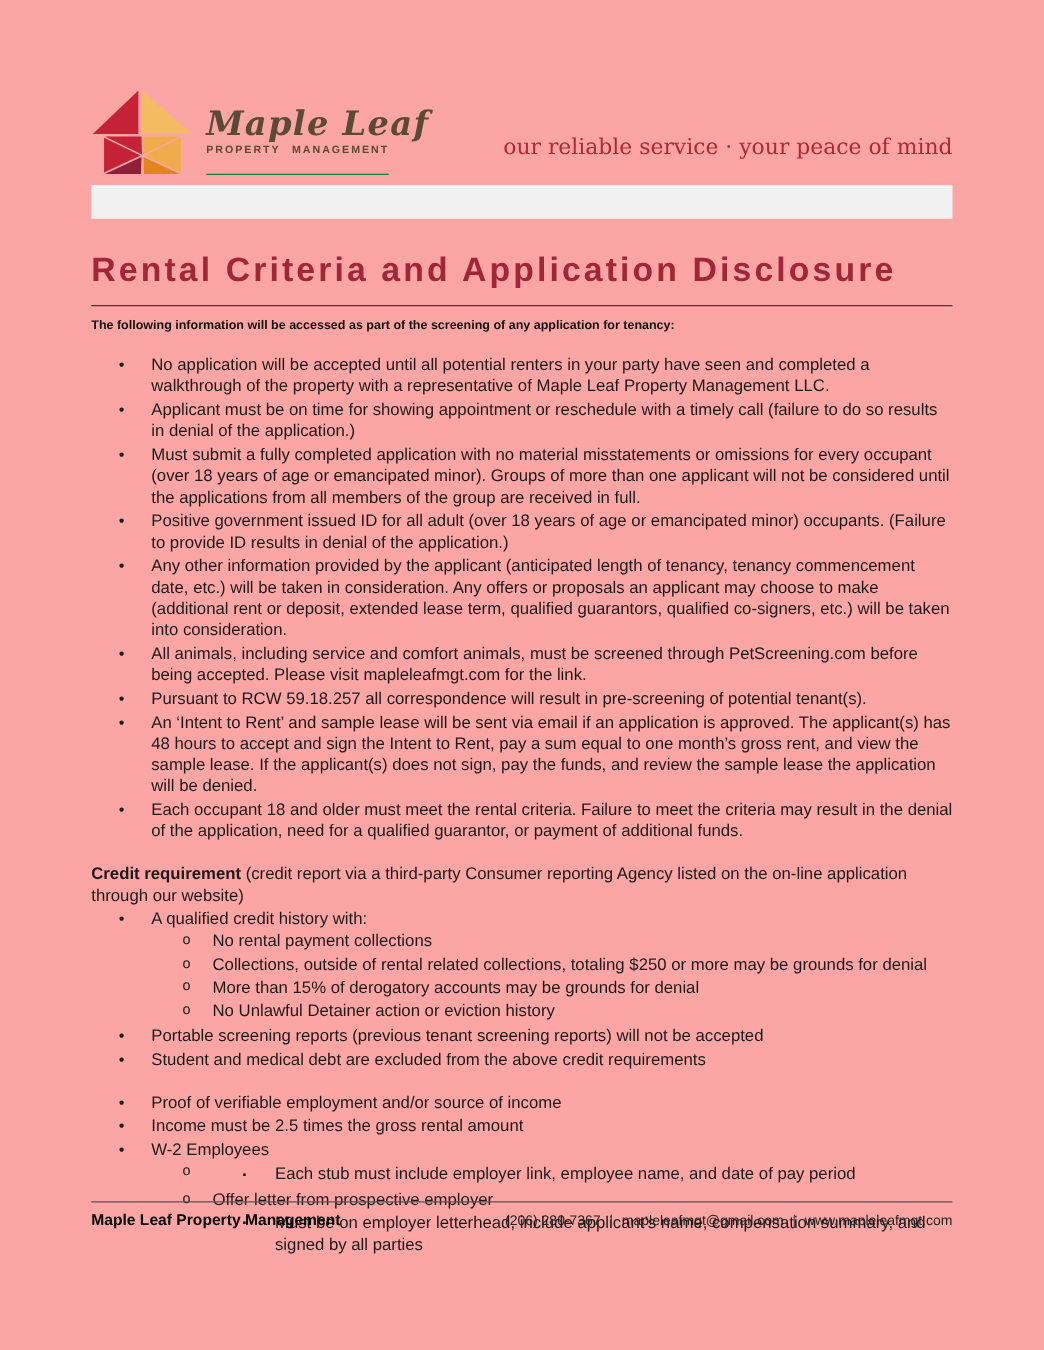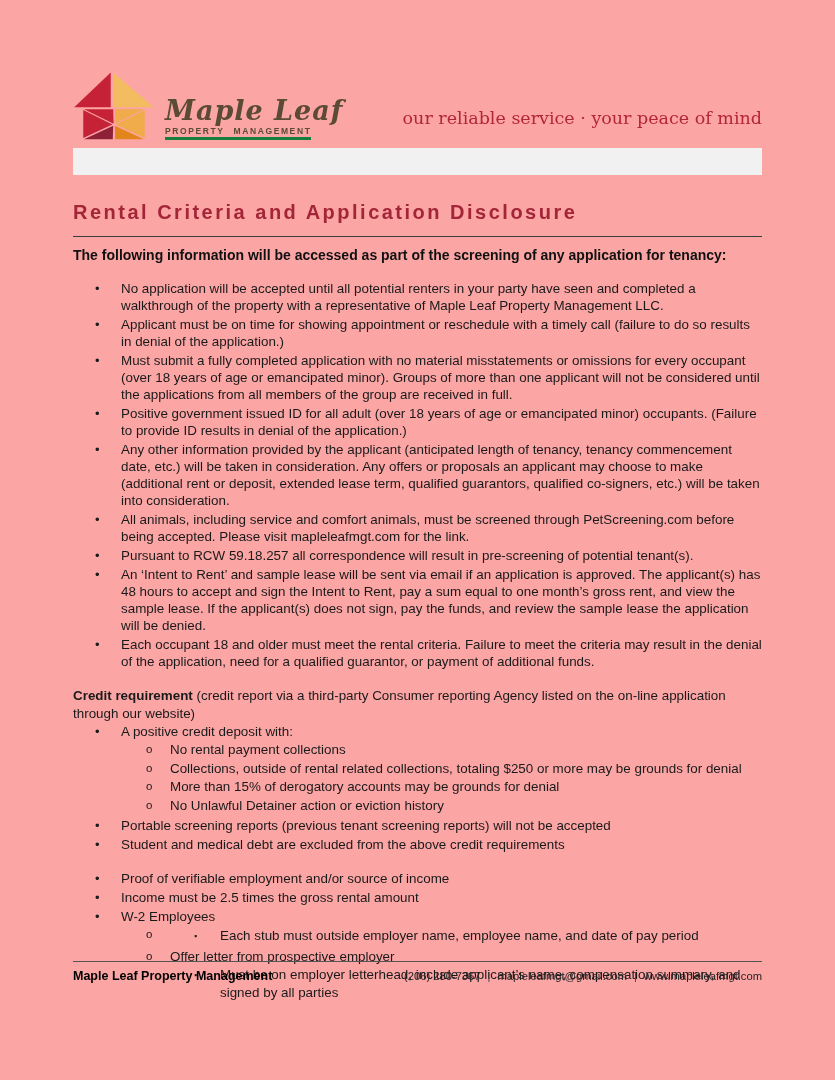--- a/index.html
+++ b/index.html
@@ -18,37 +18,37 @@
   .header{margin-top:66px;display:flex;align-items:flex-end;justify-content:space-between;height:76px;}
   .logo{display:flex;align-items:flex-end;}
   .house{width:82px;height:72px;flex:none;}
   .brand{margin-left:10px;margin-bottom:2px;line-height:1;}
   .brand-name{
     font-family:"DejaVu Serif",serif;font-style:italic;font-weight:bold;
     font-size:27px;color:#5a4a36;letter-spacing:1px;margin-bottom:-3px;
   }
   .brand-sub{
     font-size:8.5px;font-weight:bold;color:#5a4a36;letter-spacing:1.6px;
-    border-bottom:3px solid #15803d;padding-bottom:2px;display:inline-block;
+    border-bottom:1px solid #15803d;padding-bottom:16px;display:inline-block;
   }
   .brand-sub .gap{display:inline-block;width:9px;}
   .tagline{
     font-family:"DejaVu Serif",serif;
     font-size:17.5px;color:#b32638;margin-bottom:14px;white-space:nowrap;
   }
   .gray-band{height:27px;background:#f1f1f1;margin-top:6px;}
 
   
   .doc-title{
     margin-top:26px;
-    font-size:20px;font-weight:bold;letter-spacing:2.5px;
+    font-size:27px;font-weight:bold;letter-spacing:2.5px;
     color:#a32638;
   }
   .title-rule{border:none;border-top:1.4px solid #3d3d3d;margin:12px 0 0 0;}
-  .intro{margin-top:10px;font-size:14px;font-weight:bold;color:#111;}
+  .intro{margin-top:10px;font-size:10px;font-weight:bold;color:#111;}
 
   
   #sections{margin-top:14px;font-size:13.4px;line-height:17.2px;}
   .section{margin-top:17px;}
   .section-heading{margin:0 0 1px 0;}
   .section-heading .hd{font-weight:bold;}
   .section-heading .hd-suffix{font-weight:normal;}
   ul{list-style:none;margin:1px 0 0 0;padding:0;}
   ul.lvl0{padding-left:22px;}
   ul.lvl1{padding-left:25px;}
@@ -143,21 +143,21 @@
               <span class="marker m0">•</span>
               <div class="li-body"><span>Each occupant 18 and older must meet the rental criteria. Failure to meet the criteria may result in the denial of the application, need for a qualified guarantor, or payment of additional funds.</span></div>
             </li>
           </ul>
         </div>
         <div class="section">
           <p class="section-heading"><span class="hd">Credit requirement</span><span class="hd-suffix"> (credit report via a third-party Consumer reporting Agency listed on the on-line application through our website)</span></p>
           <ul class="lvl0">
             <li>
               <span class="marker m0">•</span>
-              <div class="li-body"><span>A positive credit deposit with:</span><ul class="lvl1">
+              <div class="li-body"><span>A qualified credit history with:</span><ul class="lvl1">
                   <li>
                     <span class="marker m1">o</span>
                     <div class="li-body"><span>No rental payment collections</span></div>
                   </li>
                   <li>
                     <span class="marker m1">o</span>
                     <div class="li-body"><span>Collections, outside of rental related collections, totaling $250 or more may be grounds for denial</span></div>
                   </li>
                   <li>
                     <span class="marker m1">o</span>
@@ -190,21 +190,21 @@
               <div class="li-body"><span>Income must be 2.5 times the gross rental amount</span></div>
             </li>
             <li>
               <span class="marker m0">•</span>
               <div class="li-body"><span>W-2 Employees</span><ul class="lvl1">
                   <li>
                     <span class="marker m1">o</span>
                     <div class="li-body"><ul class="lvl2">
                         <li>
                           <span class="marker m2">▪</span>
-                          <div class="li-body"><span>Each stub must outside employer name, employee name, and date of pay period</span></div>
+                          <div class="li-body"><span>Each stub must include employer link, employee name, and date of pay period</span></div>
                         </li>
                       </ul></div>
                   </li>
                   <li>
                     <span class="marker m1">o</span>
                     <div class="li-body"><span>Offer letter from prospective employer</span><ul class="lvl2">
                         <li>
                           <span class="marker m2">▪</span>
                           <div class="li-body"><span>Must be on employer letterhead, include applicant’s name, compensation summary, and signed by all parties</span></div>
                         </li>

